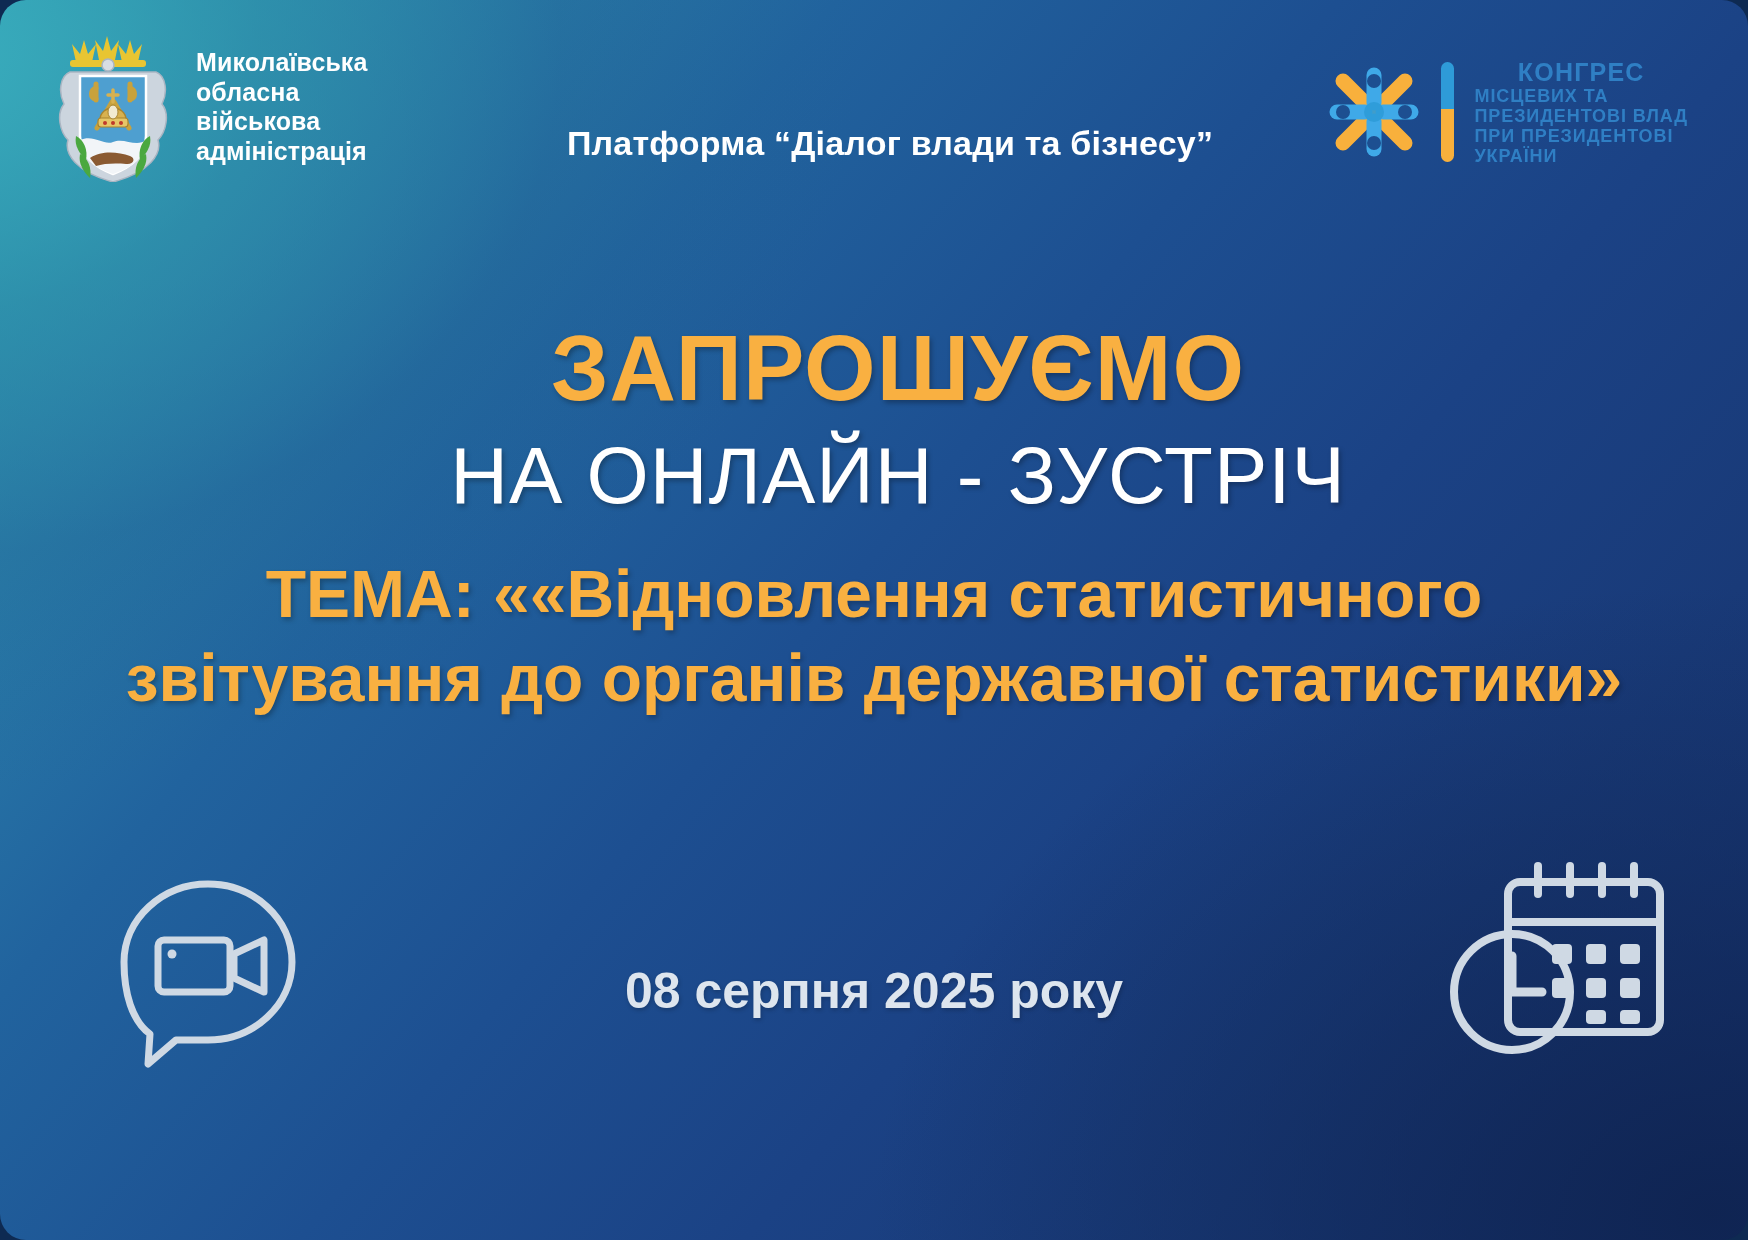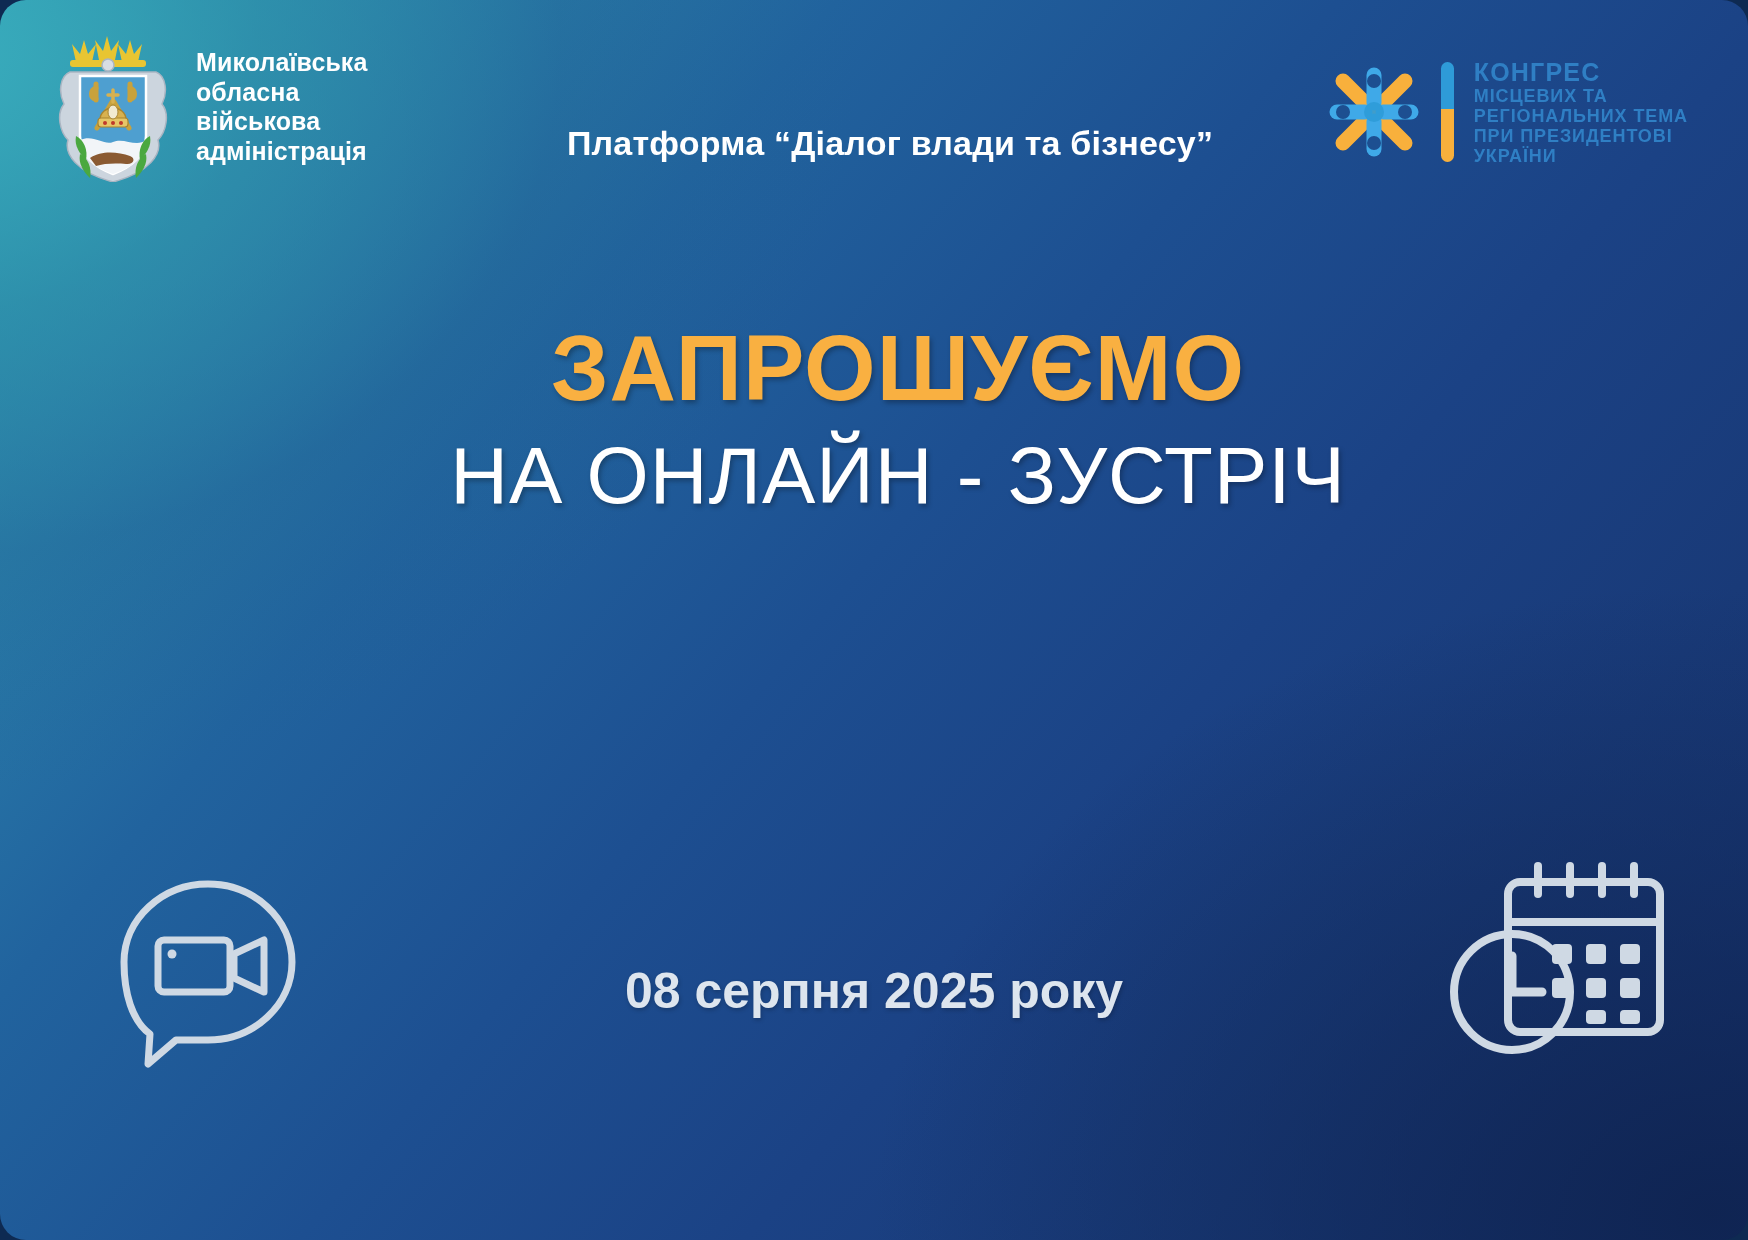--- a/index.html
+++ b/index.html
@@ -69,21 +69,21 @@
   .kongres-mark { width: 106px; height: 106px; flex: none; }
   .kongres-bar {
     width: 13px;
     height: 100px;
     margin: 0 20px 0 14px;
     border-radius: 7px;
     background: linear-gradient(to bottom, #2e9bd8 0%, #2e9bd8 47%, #f8b03c 47%, #f8b03c 100%);
     flex: none;
   }
   .kongres-text { color: #2f7fc4; font-weight: bold; line-height: 1.12; }
-  .kongres-text .l1 { font-size: 25px; letter-spacing: 1.2px; }
+  .kongres-text .l1 { font-size: 25px; letter-spacing: 1.2px; text-align: center; }
   .kongres-text .l2,
   .kongres-text .l3,
   .kongres-text .l4,
   .kongres-text .l5 { font-size: 18px; letter-spacing: 0.9px; }
 
   
   .headline-wrap {
     position: absolute;
     left: 0; right: 0;
     top: 322px;
@@ -237,32 +237,33 @@
           <circle cx="84" cy="53" r="7"></circle>
         </g>
         <g fill="#2e9bd8" opacity="0.9">
           <circle cx="53" cy="53" r="10"></circle>
         </g>
       </svg>
       <div class="kongres-bar"></div>
       <div class="kongres-text">
         <div class="l1">КОНГРЕС</div>
         <div class="l2">МІСЦЕВИХ ТА</div>
-        <div class="l3">РЕГІОНАЛЬНИХ ТЕМА</div>
+        <div class="l3">ПРЕЗИДЕНТОВІ ВЛАД</div>
         <div class="l4">ПРИ ПРЕЗИДЕНТОВІ</div>
         <div class="l5">УКРАЇНИ</div>
       </div>
     </div>
   </div>
 
   <div class="headline-wrap">
     <div class="headline-1">ЗАПРОШУЄМО</div>
     <div class="headline-2">НА ОНЛАЙН - ЗУСТРІЧ</div>
   </div>
 
+  <div class="theme">ТЕМА: ««Відновлення статистичного звітування до органів державної статистики»</div>
 
   <div class="datetime">
     <div>08 серпня 2025 року</div>
   </div>
 
   <svg class="icon-video" viewBox="0 0 200 200">
     <path d="M100 16 C146 16 184 51 184 94 C184 137 146 172 100 172 L68 172 L40 196 L42 166 C24 153 16 125 16 94 C16 51 54 16 100 16 Z" fill="none" stroke="#cfd9e4" stroke-width="7" stroke-linejoin="round" stroke-linecap="round"></path>
     <rect x="50" y="72" width="72" height="52" rx="6" fill="none" stroke="#cfd9e4" stroke-width="7"></rect>
     <circle cx="64" cy="86" r="4.5" fill="#cfd9e4"></circle>
     <path d="M126 86 L156 72 L156 124 L126 110 Z" fill="none" stroke="#cfd9e4" stroke-width="7" stroke-linejoin="round"></path>

